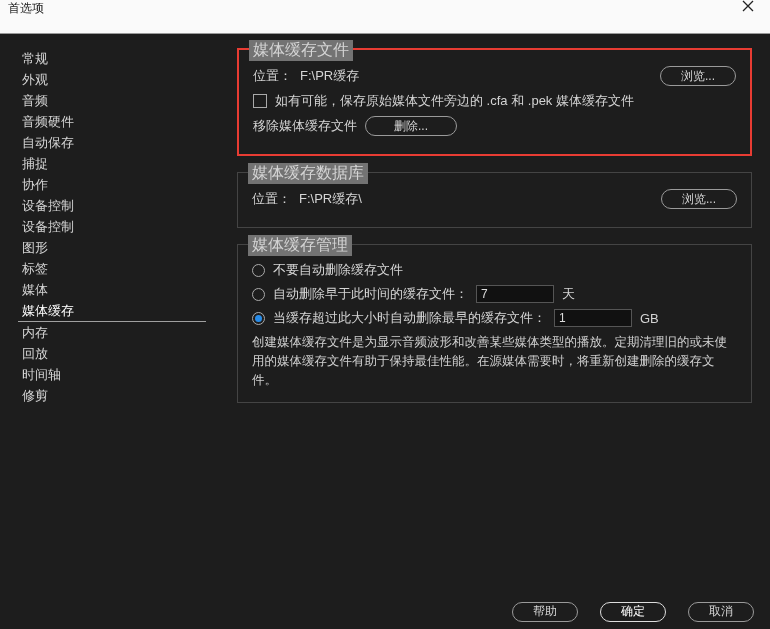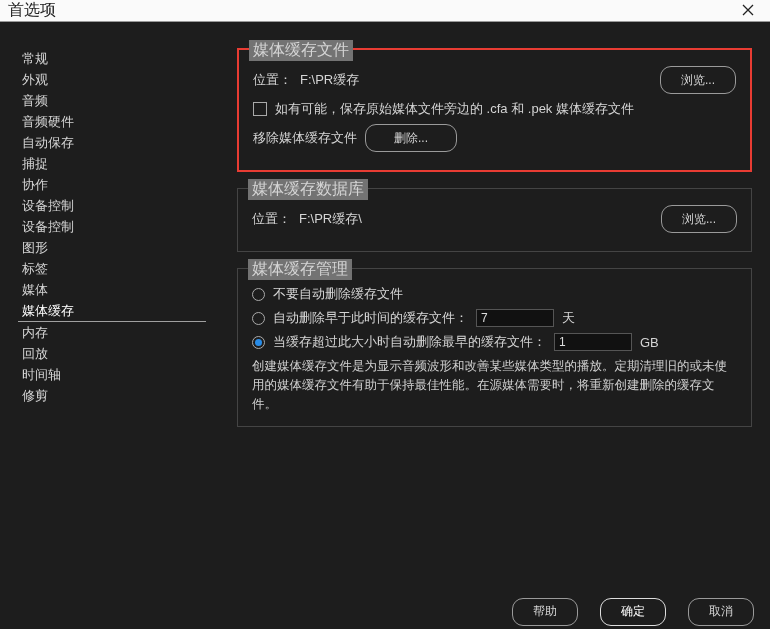--- a/index.html
+++ b/index.html
@@ -10,27 +10,26 @@
   }
   body {
     background: #1d1d1d;
     width: 770px;
     height: 629px;
     overflow: hidden;
     position: relative;
   }
   .titlebar {
     background: #fafafa;
-    height: 22px;
+    height: 34px;
     border-bottom: 1px solid #999;
     display: flex;
     justify-content: space-between;
-    align-items: center;
     padding: 0 8px;
-    font-size: 16px;
+    font-size: 12px;
     color: #222;
   }
   .titlebar-close {
     padding: 0 8px;
     cursor: default;
   }
   .main-area {
     display: flex;
     position: absolute;
     top: 26px;
@@ -87,21 +86,21 @@
     gap: 8px;
   }
   .label {
     color: #d4d4d4;
   }
   .pill-btn {
     border: 1px solid #9a9a9a;
     background: transparent;
     color: #d4d4d4;
     border-radius: 11px;
-    height: 28px;
+    height: 20px;
     padding: 0 20px;
     font-size: 12px;
     cursor: default;
   }
   .pill-btn.primary {
     border-color: #ddd;
     color: #fff;
   }
   .right {
     margin-left: auto;

